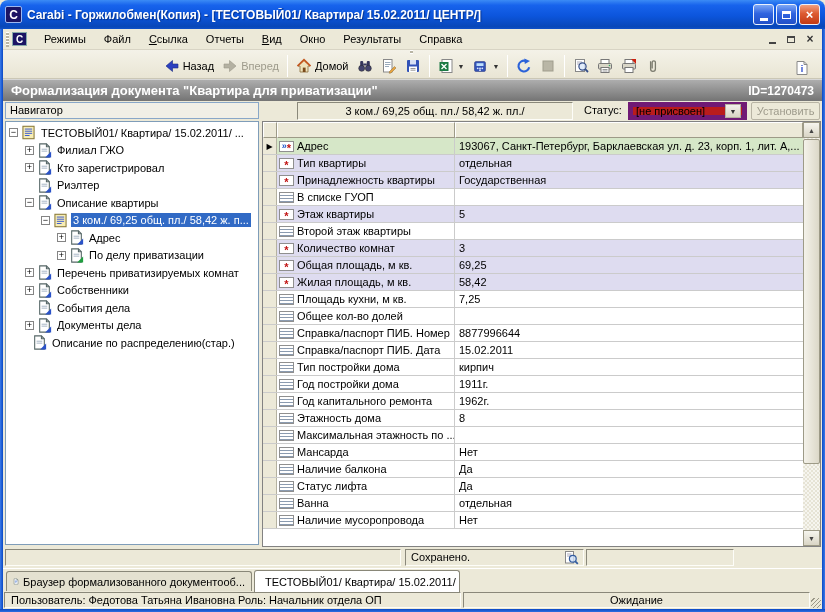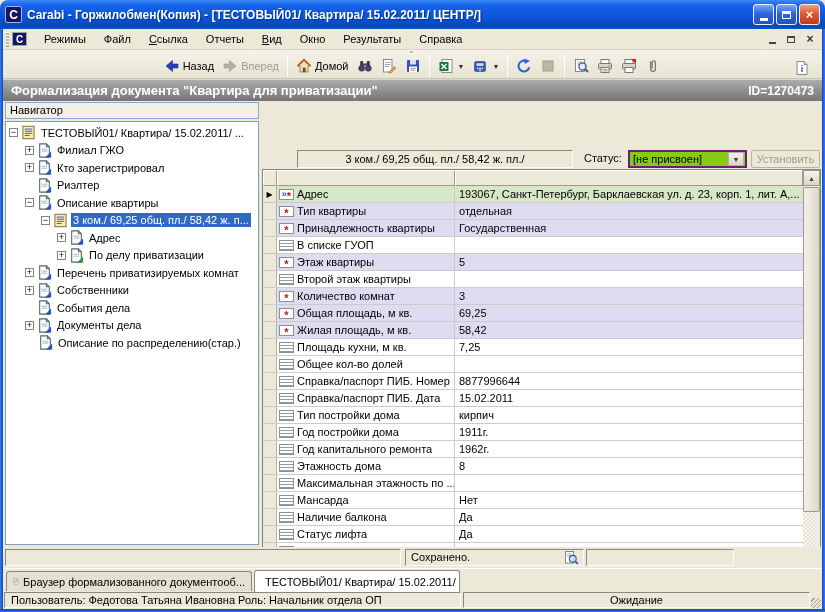--- a/index.html
+++ b/index.html
@@ -68,25 +68,25 @@
   #tree{position:absolute;left:2px;top:20px;width:254px;height:424px;border:1px solid #7f9db9;background:#fff;overflow:hidden;padding-top:2px;}
   .tree-row{display:flex;align-items:center;height:17.5px;white-space:nowrap;}
   .expander{width:9px;height:9px;border:1px solid #848484;background:#fff;color:#000;font-size:9px;line-height:7px;
     display:inline-flex;align-items:center;justify-content:center;margin-right:3px;flex:none;}
   .expander.hidden{visibility:hidden;}
   .tree-row .icn{width:15px;height:15px;margin-right:3px;flex:none;}
   .tree-label{padding:1px 2px;}
   .tree-label.sel{background:var(--c-sel,#316ac5);color:#fff;}
 
   
-  #rightpane{position:absolute;left:259px;top:0;width:560px;height:446px;margin-top:48px;}
+  #rightpane{position:absolute;left:259px;top:0;width:560px;height:446px;}
   .sunken{border:1px solid;border-color:#8a887a #fdfdf8 #fdfdf8 #8a887a;background:#ece9d8;}
   #sum-box{position:absolute;left:35px;top:1px;width:276px;height:18px;text-align:center;line-height:16px;}
   #status-label{position:absolute;left:322px;top:3px;}
-  #status-combo{position:absolute;left:366px;top:1px;width:119px;height:18px;border:2px solid #701a75;background:#84cc16;
+  #status-combo{position:absolute;left:366px;top:1px;width:119px;height:18px;border:5px solid #701a75;background:#b91c1c;
     display:flex;align-items:center;}
   #status-combo .cb-text{flex:1;padding-left:3px;}
   .cb-btn{width:16px;height:14px;margin:1px;background:linear-gradient(180deg,#f2f1ea,#d8d4c4);border:1px solid #b5b2a1;
     display:flex;align-items:center;justify-content:center;font-size:7px;color:#333;}
   #set-btn{position:absolute;left:489px;top:1px;width:69px;height:18px;background:#ece9d8;border:1px solid #b8b4a4;
     border-radius:2px;color:#9e9b8c;text-align:center;line-height:16px;}
 
   
   #table{position:absolute;left:0;top:20px;width:559px;height:426px;border:1px solid #828282;background:#fff;}
   #thead{position:absolute;left:0;top:0;right:17px;height:16px;display:flex;}
@@ -495,21 +495,21 @@
               <svg viewBox="0 0 14 14">
                 <path d="M2.5 0.8 H8.8 L11.5 3.5 V13.2 H2.5 Z" fill="#fff" stroke="#566"></path>
                 <path d="M8.8 0.8 V3.5 H11.5" fill="none" stroke="#566"></path>
                 <line x1="4.3" y1="5.8" x2="9.6" y2="5.8" stroke="#9ab" stroke-width="0.8"></line>
                 <line x1="4.3" y1="7.6" x2="9.6" y2="7.6" stroke="#9ab" stroke-width="0.8"></line>
                 <path d="M13.2 8 V13.6 H7.6 Z" fill="#2a52c8"></path>
               </svg>
             </span>
             <span class="tree-label">Документы дела</span>
           </div>
-          <div class="tree-row" style="padding-left: 20px;">
+          <div class="tree-row" style="padding-left: 14px;">
             <span class="expander hidden"></span>
             <span class="icn">
               <svg viewBox="0 0 14 14">
                 <path d="M2.5 0.8 H8.8 L11.5 3.5 V13.2 H2.5 Z" fill="#fff" stroke="#566"></path>
                 <path d="M8.8 0.8 V3.5 H11.5" fill="none" stroke="#566"></path>
                 <line x1="4.3" y1="5.8" x2="9.6" y2="5.8" stroke="#9ab" stroke-width="0.8"></line>
                 <line x1="4.3" y1="7.6" x2="9.6" y2="7.6" stroke="#9ab" stroke-width="0.8"></line>
                 <path d="M13.2 8 V13.6 H7.6 Z" fill="#2a52c8"></path>
               </svg>
             </span>

